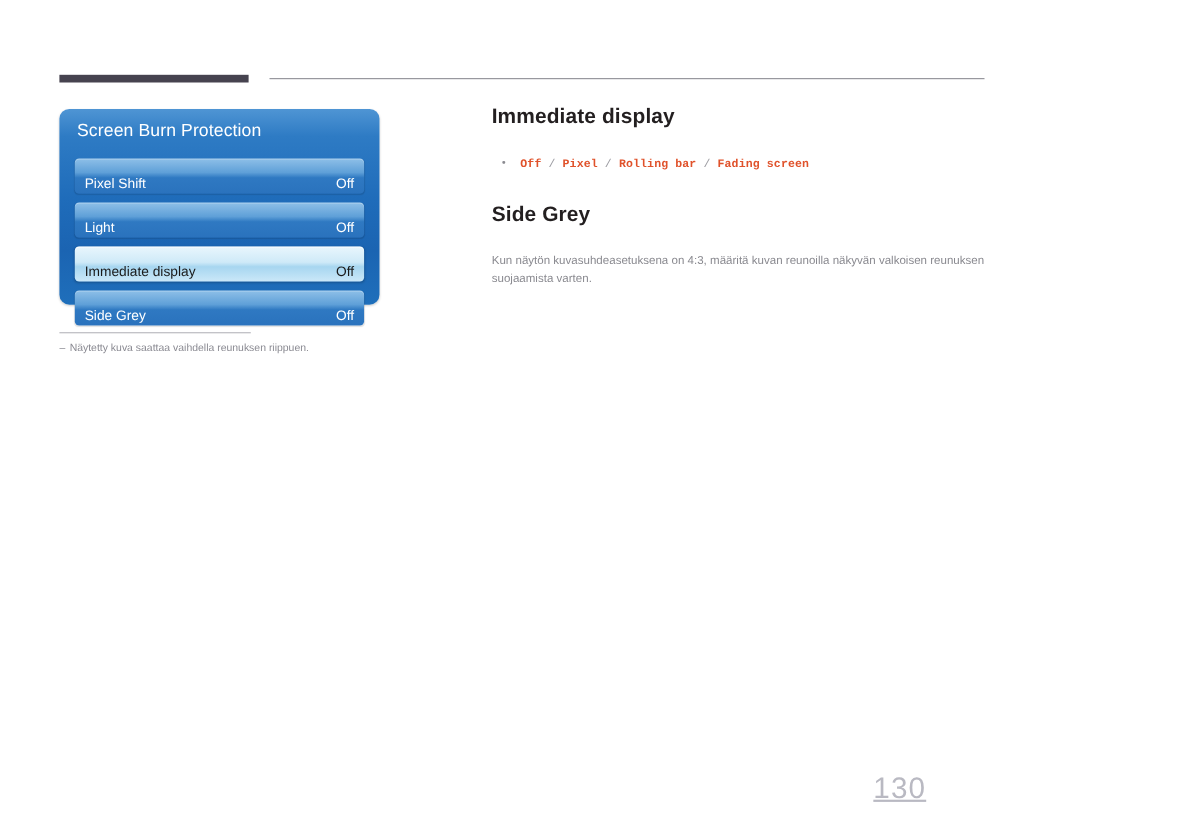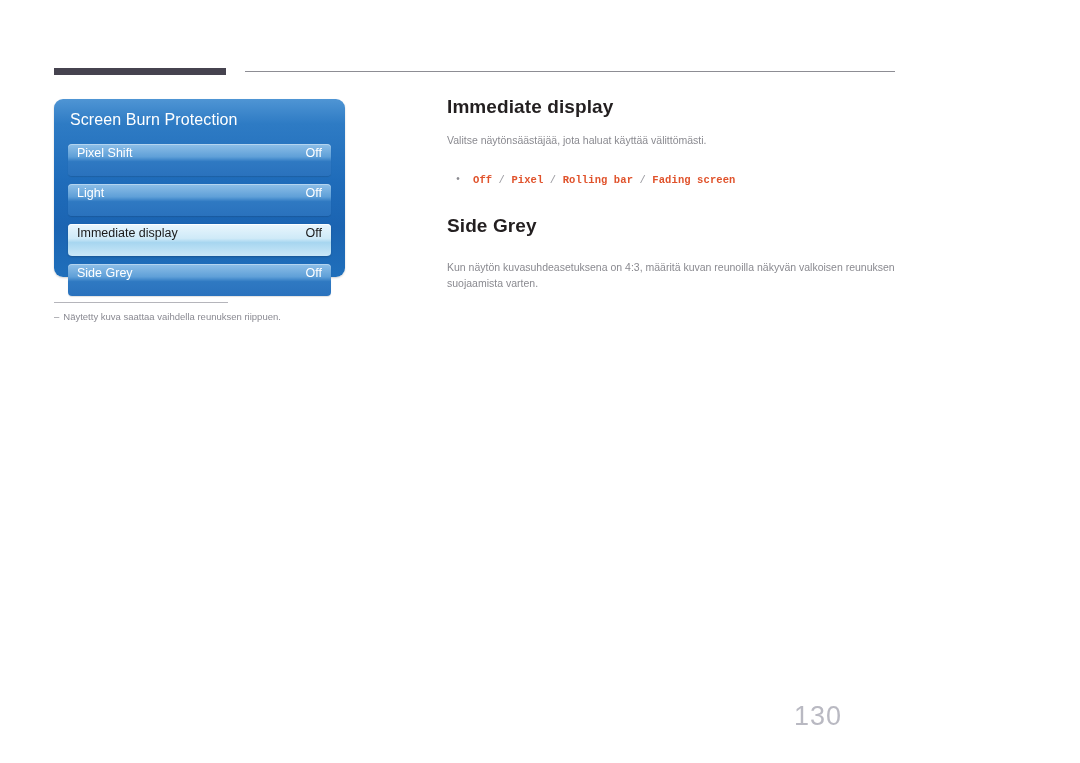--- a/index.html
+++ b/index.html
@@ -59,21 +59,21 @@
     left: 14px; top: 45px;
     width: 263px;
   }
   .osd-row {
     position: relative;
     height: 22px;
     margin-bottom: 8px;
     border-radius: 4px;
     padding: 16px 9px;
     display: flex;
-    align-items: flex-end;
+    align-items: flex-start;
     justify-content: space-between;
     font-size: 12.5px;
     background: linear-gradient(180deg, #8fc0e8 0%, #5fa0d8 40%, #2f79c2 55%, #2a72bd 100%);
     color: #ffffff;
     box-shadow: inset 0 1px 0 rgba(255,255,255,0.35), 0 1px 1px rgba(0,0,0,0.12);
   }
   .osd-row:last-child { margin-bottom: 0; }
   .osd-row.selected {
     background: linear-gradient(180deg, #e9f6fd 0%, #cfeaf8 45%, #a7d6f0 58%, #cbe8f8 100%);
     color: #1a1a1a;
@@ -147,20 +147,21 @@
   .block-2 { margin-top: 27px; }
   .block-2 .sec-body { margin-top: 22px; }
 
   
   .page-num {
     position: absolute;
     right: 53px; bottom: 31px;
     font-size: 27px;
     color: #b9b9c2;
     letter-spacing: 1px;
+    text-decoration: underline;
   }
 </style>
 </head>
 <body>
 
 <div class="page">
 
   <div class="rule-thick"></div>
   <div class="rule-thin"></div>
 
@@ -194,21 +195,20 @@
 
   <div class="note-rule"></div>
   <div class="note">
     <span class="dash">–</span><span>Näytetty kuva saattaa vaihdella reunuksen riippuen.</span>
   </div>
 
   <div class="content">
 
     <div class="block block-1">
       <h2 class="sec-title">Immediate display</h2>
-      <p class="sec-body">Valitse näytönsäästäjää, jota haluat käyttää välittömästi.</p>
       <ul class="opt-list">
         <li class="opt-item">
           <span>Off</span>
           <span class="sep">/</span>
           <span>Pixel</span>
           <span class="sep">/</span>
           <span>Rolling bar</span>
           <span class="sep">/</span>
           <span>Fading screen</span>
         </li>

